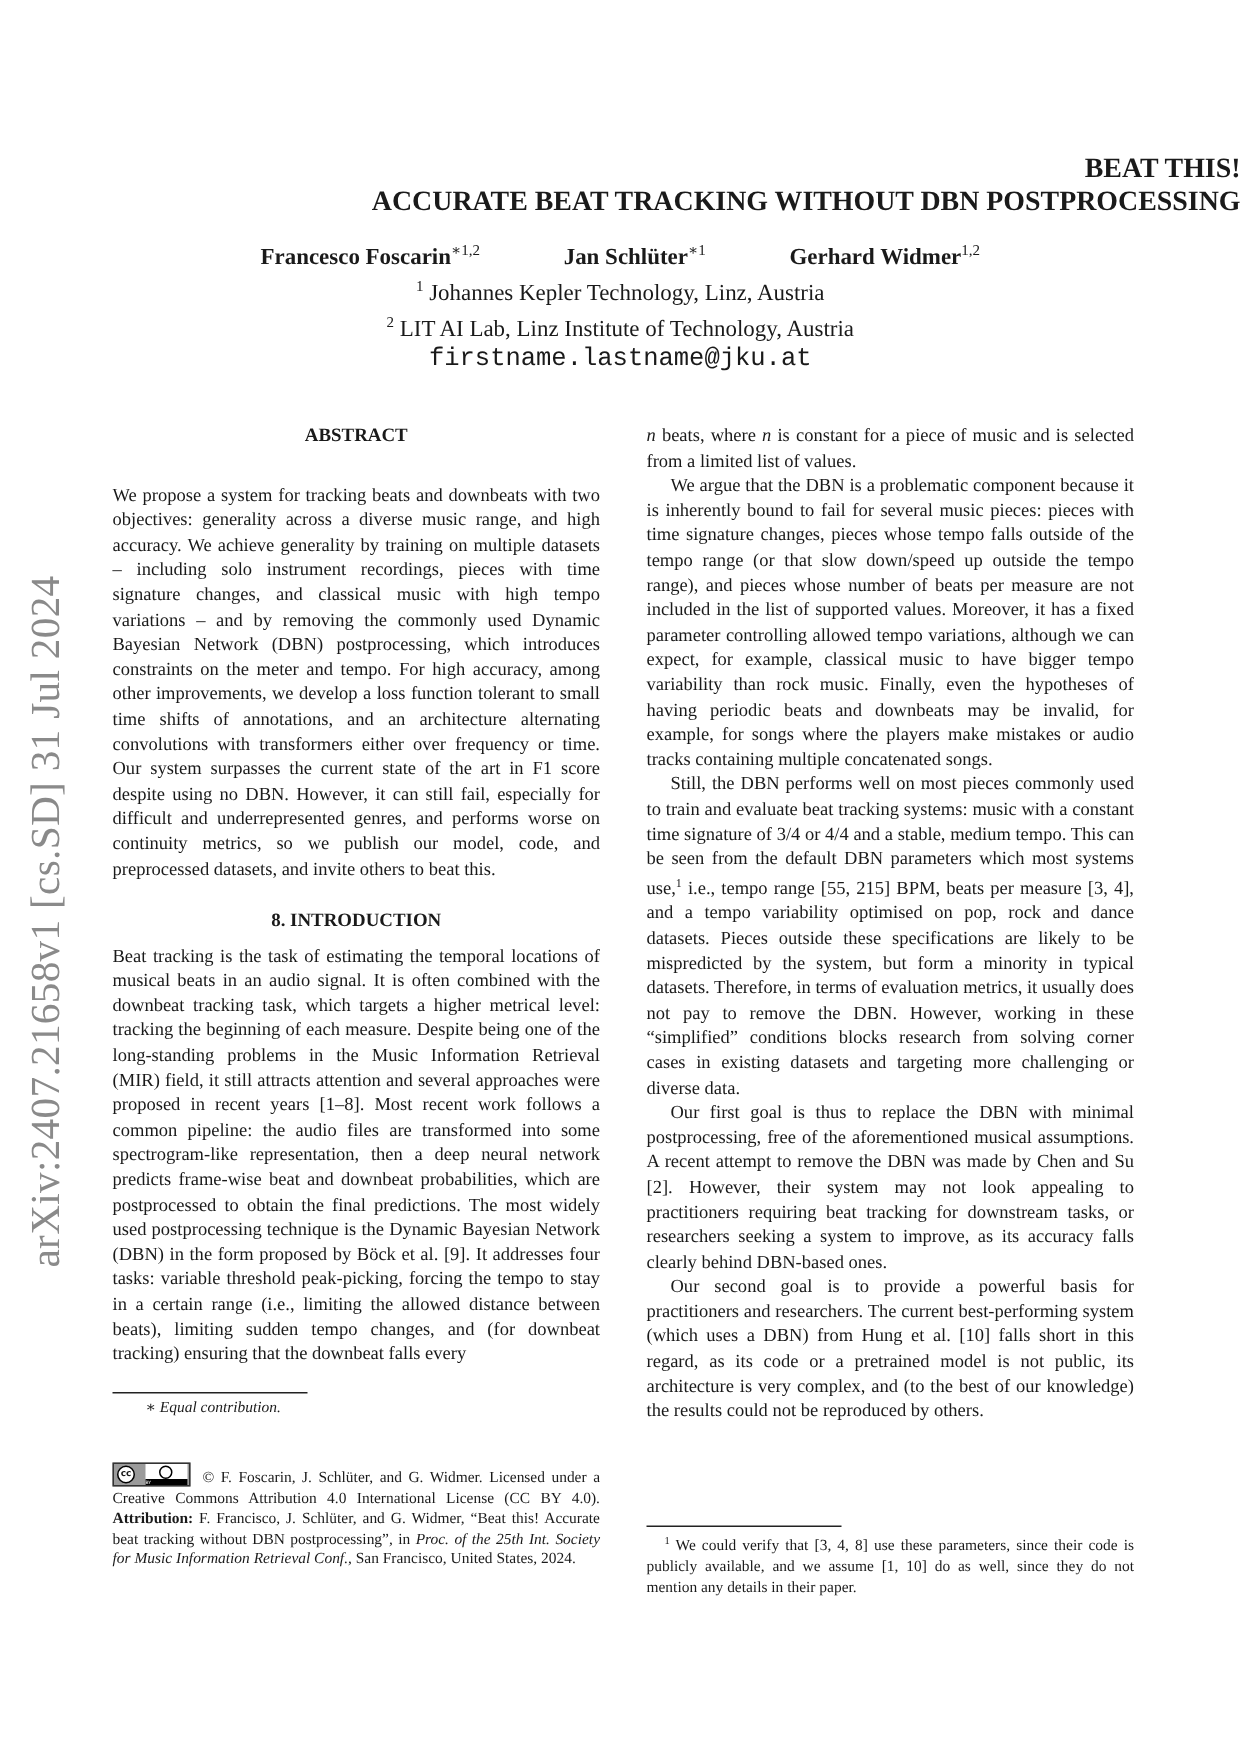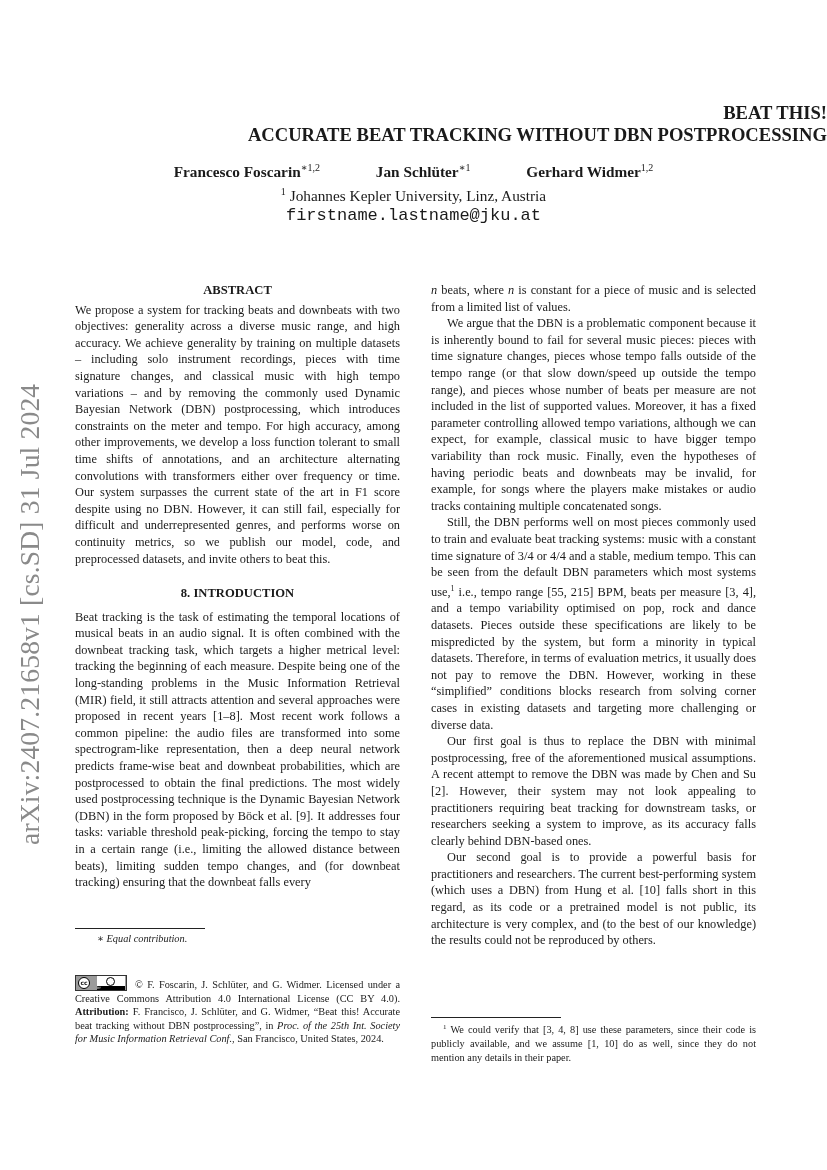--- a/index.html
+++ b/index.html
@@ -25,21 +25,21 @@
   .authors .names span.author { margin: 0 26px; }
   .authors sup { font-weight: normal; font-size: 10px; }
   .affil { line-height: 20px; }
   .affil sup { font-size: 10px; }
   .email { font-family: "Liberation Mono", "DejaVu Sans Mono", monospace; font-size: 17px; }
 
   .col { position: absolute; width: 325px; font-size: 12.35px; line-height: 16.6px; text-align: justify; }
   .col-left { left: 75px; top: 282px; }
   .col-right { left: 431px; top: 282px; }
   .heading { text-align: center; font-weight: bold; font-size: 12.6px; margin: 0; }
-  .abstract-heading { margin-bottom: 3px; }
+  .abstract-heading { margin-bottom: 23px; }
   .intro-heading { margin-top: 18px; margin-bottom: 7px; }
   p { margin: 0; hyphens: auto; }
   p.indent { text-indent: 16px; }
   .math { font-style: italic; }
 
   .footnote-rule { position: absolute; height: 1px; background: #222; width: 130px; }
   .fn { position: absolute; font-size: 10.3px; line-height: 13.6px; text-align: justify; width: 325px; }
   .fn-left-1 { left: 75px; top: 932px; }
   .fn-left-1 span { padding-left: 22px; font-style: italic; }
   .license { position: absolute; left: 75px; top: 975px; width: 325px; font-size: 10.3px; line-height: 13.6px; text-align: justify; }
@@ -63,21 +63,22 @@
   <div>BEAT THIS!</div>
   <div>ACCURATE BEAT TRACKING WITHOUT DBN POSTPROCESSING</div>
 </div>
 
 <div class="authors">
   <div class="names">
     <span class="author"><span>Francesco Foscarin</span><sup>∗1,2</sup></span>
     <span class="author"><span>Jan Schlüter</span><sup>∗1</sup></span>
     <span class="author"><span>Gerhard Widmer</span><sup>1,2</sup></span>
   </div>
-  <div class="affil"><sup>1</sup><span> Johannes Kepler University, Linz, Austria</span></div>
+  <div class="affil"><sup>1</sup><span> Johannes Kepler Technology, Linz, Austria</span></div>
+  <div class="affil"><sup>2</sup><span> LIT AI Lab, Linz Institute of Technology, Austria</span></div>
   <div class="email">firstname.lastname@jku.at</div>
 </div>
 
 <div class="col col-left">
   <h2 class="heading abstract-heading">ABSTRACT</h2>
   <p>We propose a system for tracking beats and downbeats with two objectives: generality across a diverse music range, and high accuracy. We achieve generality by training on multiple datasets – including solo instrument recordings, pieces with time signature changes, and classical music with high tempo variations – and by removing the commonly used Dynamic Bayesian Network (DBN) postprocessing, which introduces constraints on the meter and tempo.  For high accuracy, among other improvements, we develop a loss function tolerant to small time shifts of annotations, and an architecture alternating convolutions with transformers either over frequency or time.  Our system surpasses the current state of the art in F1 score despite using no DBN. However, it can still fail, especially for difficult and underrepresented genres, and performs worse on continuity metrics, so we publish our model, code, and preprocessed datasets, and invite others to beat this.</p>
   <h2 class="heading intro-heading">8.  INTRODUCTION</h2>
   <p><span>Beat tracking is the task of estimating the temporal locations of musical beats in an audio signal.  It is often combined with the downbeat tracking task, which targets a higher metrical level: tracking the beginning of each measure. Despite being one of the long-standing problems in the Music Information Retrieval (MIR) field, it still attracts attention and several approaches were proposed in recent years [1–8]. Most recent work follows a common pipeline: the audio files are transformed into some spectrogram-like representation, then a deep neural network predicts frame-wise beat and downbeat probabilities, which are postprocessed to obtain the final predictions. The most widely used postprocessing technique is the Dynamic Bayesian Network (DBN) in the form proposed by Böck et al. [9]. It addresses four tasks: variable threshold peak-picking, forcing the tempo to stay in a certain range (i.e., limiting the allowed distance between beats), limiting sudden tempo changes, and (for downbeat tracking) ensuring that the downbeat falls every</span></p>
 </div>
 

